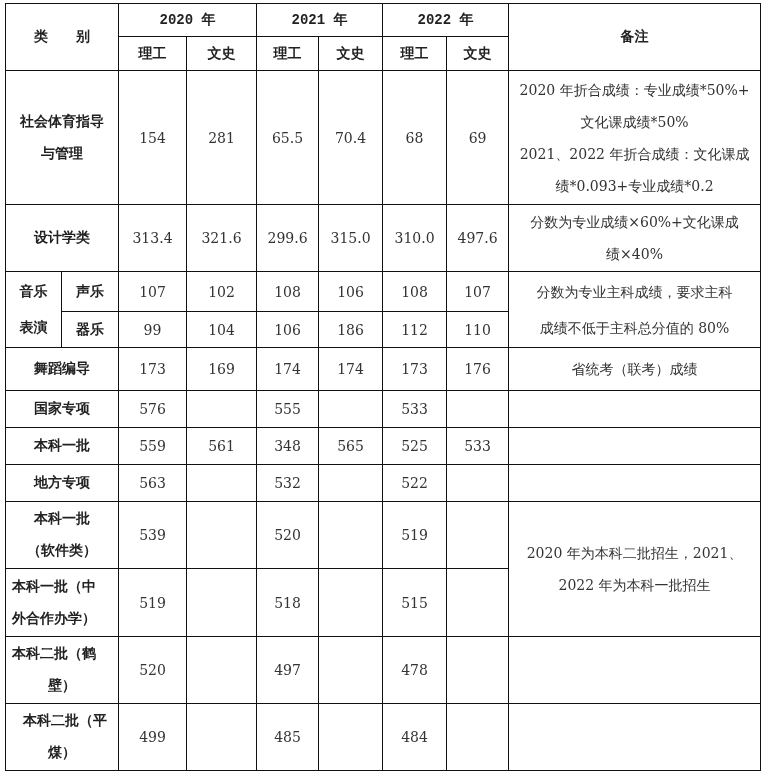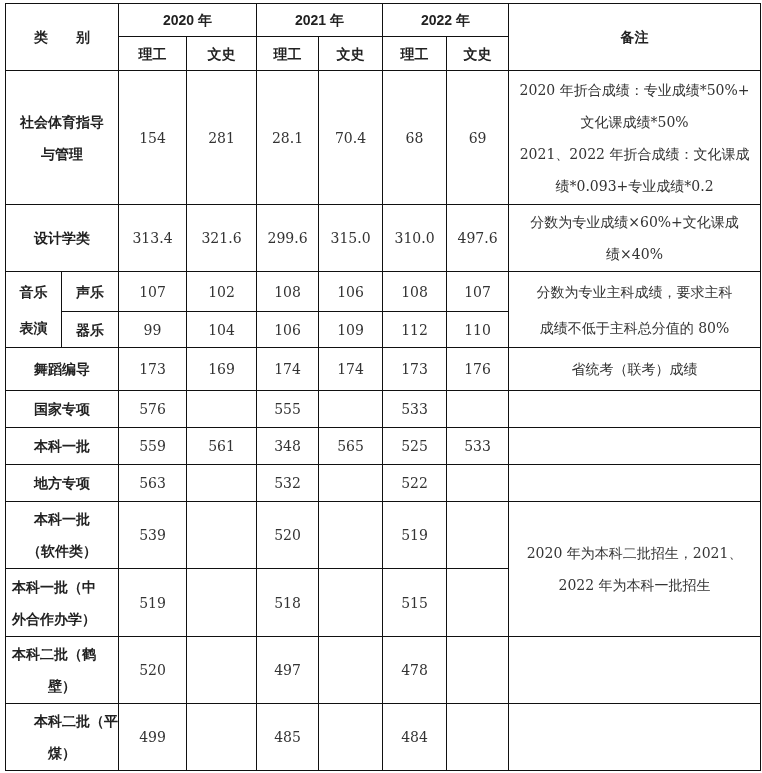--- a/index.html
+++ b/index.html
@@ -13,22 +13,22 @@
     color:#222;
   }
   table.scores td {
     border:1.5px solid #111;
     text-align:center;
     vertical-align:middle;
     padding:0;
     font-size:14px;
     line-height:32px;
   }
-  .hd { font-family:Liberation Sans, sans-serif; font-weight:bold; font-size:14px; }
-  .cat { font-family:Liberation Sans, sans-serif; font-weight:bold; font-size:14px; }
+  .hd { font-family:Liberation Mono, monospace; font-weight:bold; font-size:14px; }
+  .cat { font-family:Liberation Serif, serif; font-weight:bold; font-size:14px; }
   .num { font-size:14px; color:#333; }
   .note { font-size:13px; color:#333; line-height:32px; padding:0 4px; }
   .wrap { display:block; }
 </style>
 </head>
 <body>
 
 <table class="scores">
   <colgroup>
     <col style="width:56px">
@@ -59,21 +59,21 @@
     <td class="hd">文史</td>
   </tr>
 
   <tr style="height:134px">
     <td colspan="2" class="cat">
       <span class="wrap">社会体育指导</span>
       <span class="wrap">与管理</span>
     </td>
     <td class="num">154</td>
     <td class="num">281</td>
-    <td class="num">28.1</td>
+    <td class="num">65.5</td>
     <td class="num">70.4</td>
     <td class="num">68</td>
     <td class="num">69</td>
     <td class="note">
       <span class="wrap">2020 年折合成绩：专业成绩*50%+</span>
       <span class="wrap">文化课成绩*50%</span>
       <span class="wrap">2021、2022 年折合成绩：文化课成</span>
       <span class="wrap">绩*0.093+专业成绩*0.2</span>
     </td>
   </tr>
@@ -108,21 +108,21 @@
       <span class="wrap" style="line-height:36px">分数为专业主科成绩，要求主科</span>
       <span class="wrap" style="line-height:36px">成绩不低于主科总分值的 80%</span>
     </td>
   </tr>
 
   <tr style="height:36px">
     <td class="cat">器乐</td>
     <td class="num">99</td>
     <td class="num">104</td>
     <td class="num">106</td>
-    <td class="num">109</td>
+    <td class="num">186</td>
     <td class="num">112</td>
     <td class="num">110</td>
   </tr>
 
   <tr style="height:43px">
     <td colspan="2" class="cat">舞蹈编导</td>
     <td class="num">173</td>
     <td class="num">169</td>
     <td class="num">174</td>
     <td class="num">174</td>
@@ -203,21 +203,21 @@
     <td class="num"></td>
     <td class="num">497</td>
     <td class="num"></td>
     <td class="num">478</td>
     <td class="num"></td>
     <td class="note"></td>
   </tr>
 
   <tr style="height:67px">
     <td colspan="2" class="cat">
-      <span class="wrap" style="text-align:right;padding-left:6px">本科二批（平</span>
+      <span class="wrap" style="text-align:center;padding-left:6px">本科二批（平</span>
       <span class="wrap">煤）</span>
     </td>
     <td class="num">499</td>
     <td class="num"></td>
     <td class="num">485</td>
     <td class="num"></td>
     <td class="num">484</td>
     <td class="num"></td>
     <td class="note"></td>
   </tr>

